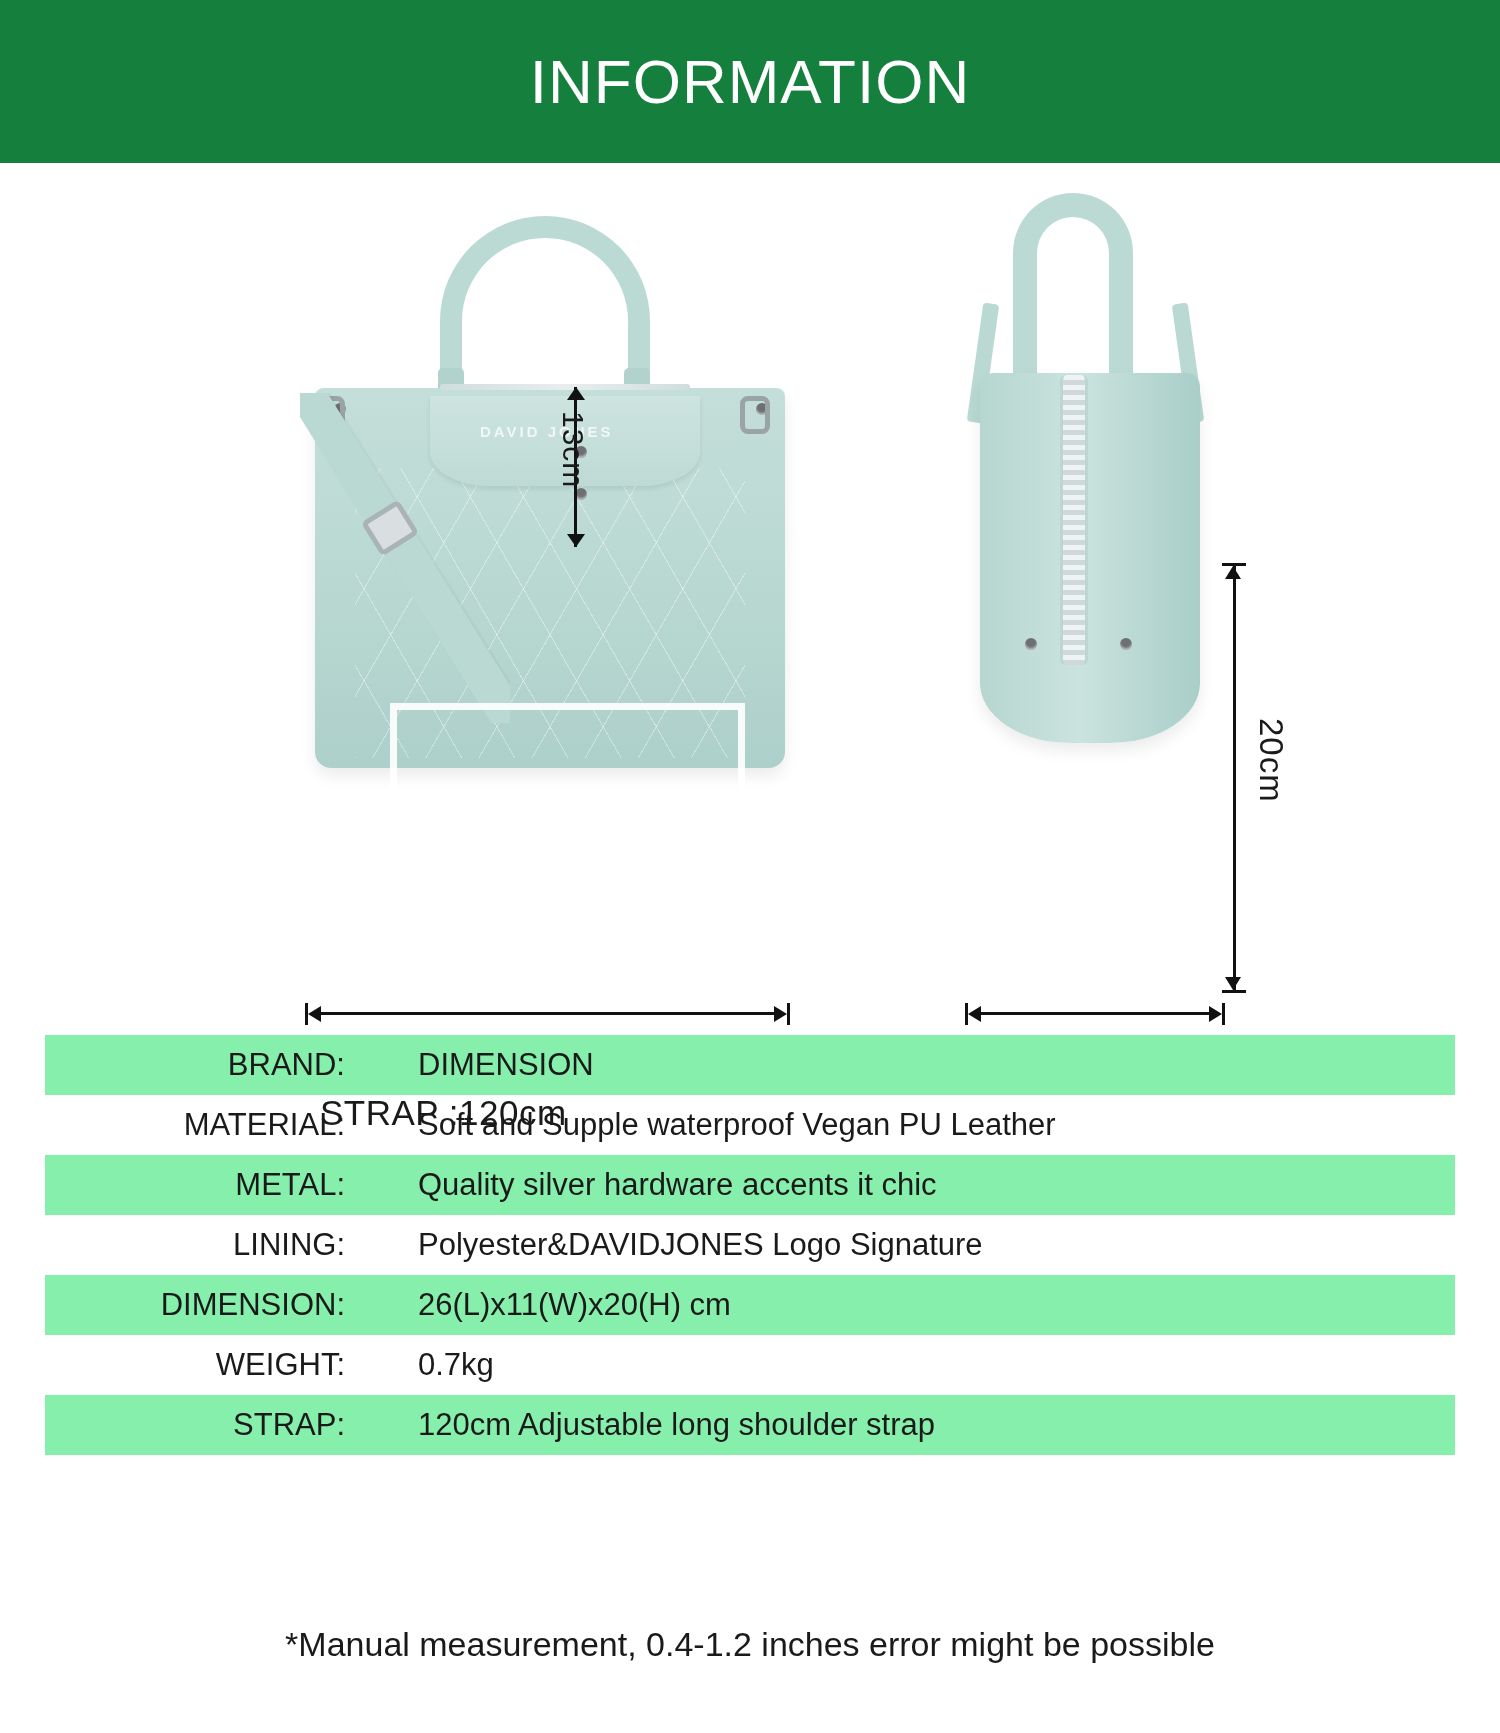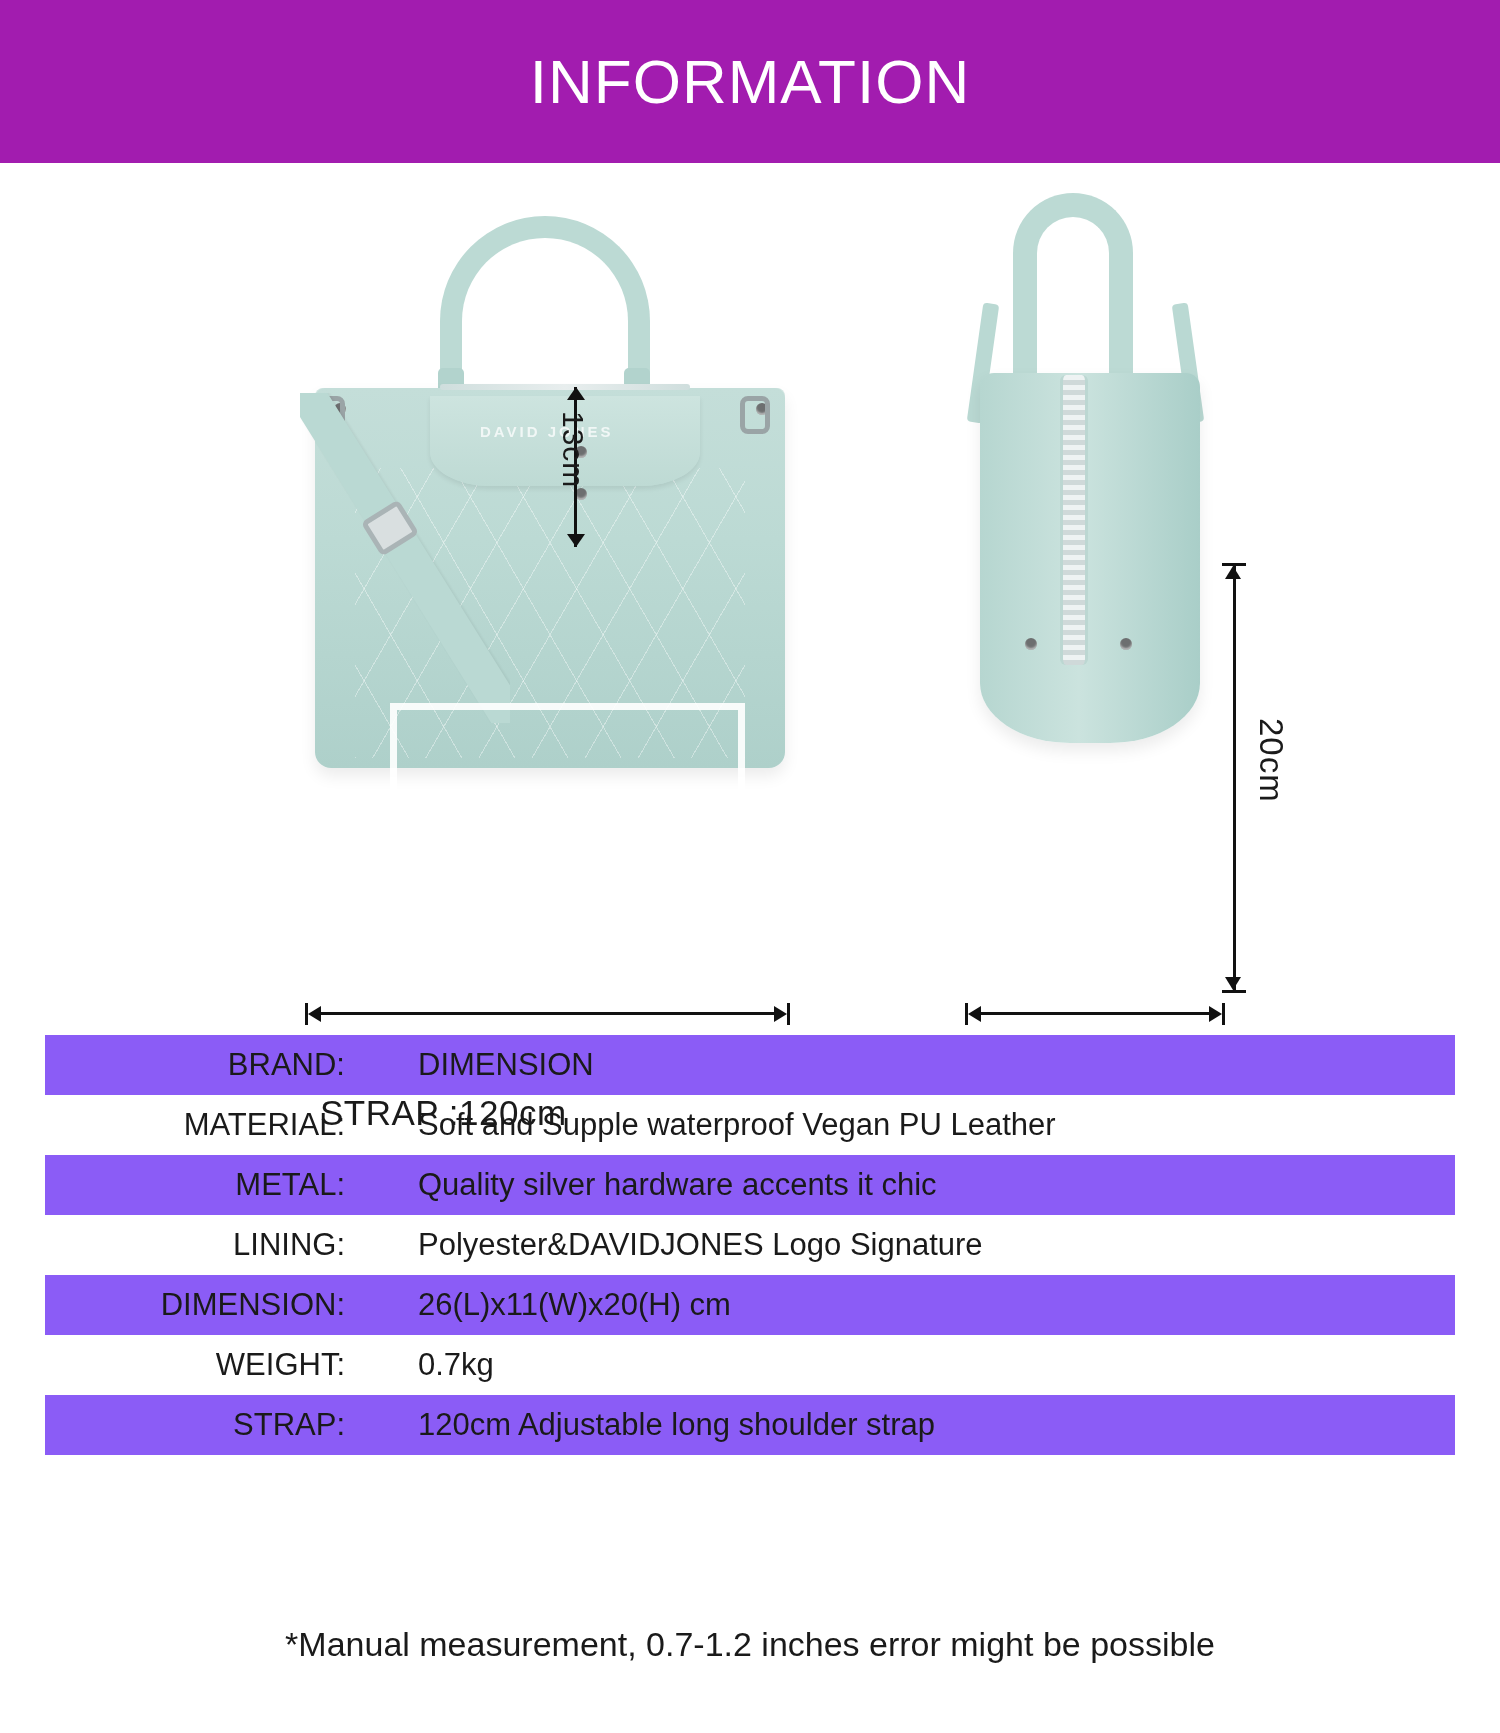--- a/index.html
+++ b/index.html
@@ -12,21 +12,21 @@
     background: #ffffff;
     font-family: "Liberation Sans", sans-serif;
     color: #1a1a1a;
     overflow: hidden;
   }
 
   
   .header {
     width: 100%;
     height: 163px;
-    background: #a21caf;
+    background: #15803d;
     display: flex;
     align-items: center;
     justify-content: center;
     box-sizing: border-box;
   }
   .header-title {
     color: #ffffff;
     font-size: 62px;
     font-weight: 400;
     letter-spacing: 1px;
@@ -402,21 +402,21 @@
 
   
   .spec-table {
     position: absolute;
     left: 45px;
     top: 1035px;
     width: 1410px;
     border-collapse: collapse;
   }
   .spec-table tr { height: 60px; }
-  .spec-table tr.alt { background: #8b5cf6; }
+  .spec-table tr.alt { background: #86efac; }
   .spec-table td {
     font-size: 31px;
     color: #1a1a1a;
     padding: 0;
     vertical-align: middle;
   }
   .spec-table td.key {
     width: 300px;
     text-align: right;
     padding-right: 18px;
@@ -548,13 +548,13 @@
       <td class="key">WEIGHT:</td>
       <td class="val">0.7kg</td>
     </tr>
     <tr class="alt">
       <td class="key">STRAP:</td>
       <td class="val">120cm Adjustable long shoulder strap</td>
     </tr>
   </tbody>
 </table>
 
-<div class="footnote">*Manual measurement, 0.7-1.2 inches error might be possible</div>
+<div class="footnote">*Manual measurement, 0.4-1.2 inches error might be possible</div>
 
 </body></html>

